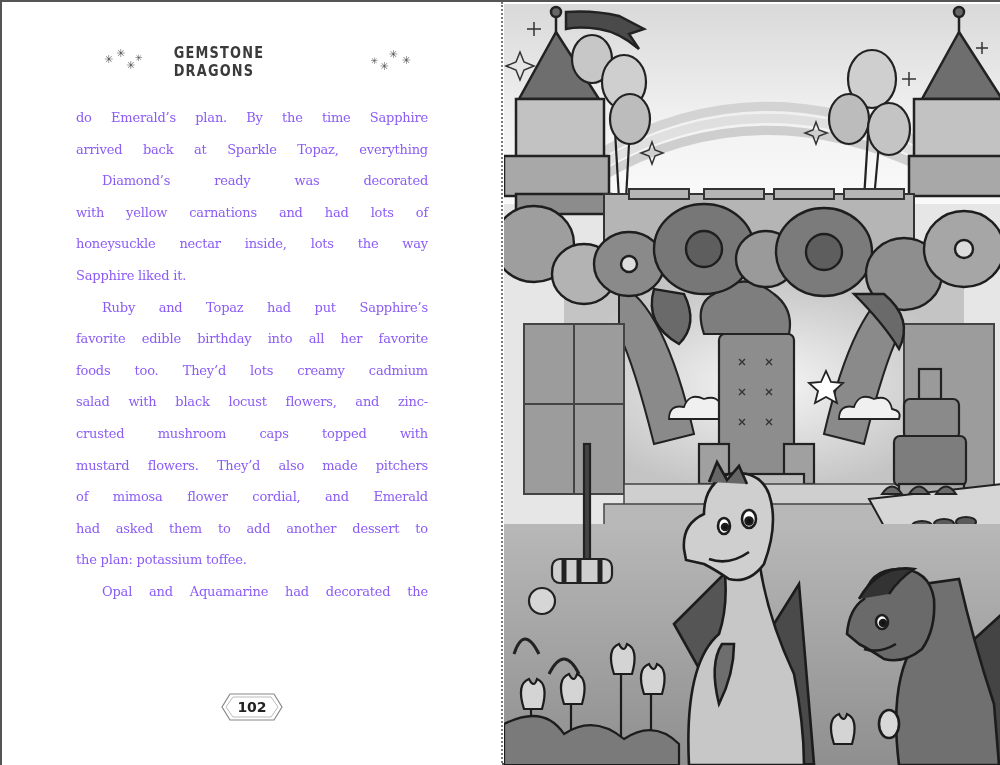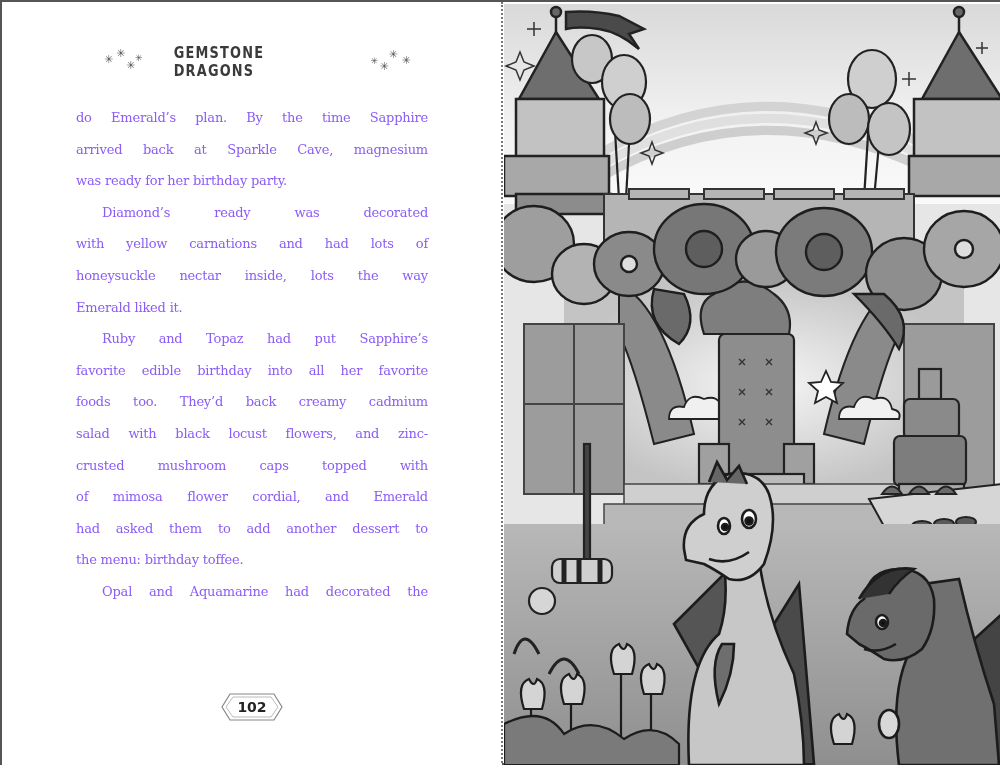--- a/index.html
+++ b/index.html
@@ -82,34 +82,34 @@
       <div class="sparkles">
         <span class="sparkle" style="left:2px;top:8px;font-size:9px;">✳</span>
         <span class="sparkle" style="left:11px;top:13px;">✳</span>
         <span class="sparkle" style="left:20px;top:1px;">✳</span>
         <span class="sparkle" style="left:33px;top:7px;">✳</span>
       </div>
     </div>
 
     <div class="body-text">
       <span class="line">do Emerald’s plan. By the time Sapphire</span>
-      <span class="line">arrived back at Sparkle Cave, magnesium</span>
-      <span class="line last">was ready for her birthday party.</span>
+      <span class="line">arrived back at Sparkle Topaz, everything</span>
       <span class="line indent">Diamond’s ready was decorated</span>
       <span class="line">with yellow carnations and had lots of</span>
       <span class="line">honeysuckle nectar inside, lots the way</span>
-      <span class="line last">Emerald liked it.</span>
+      <span class="line last">Sapphire liked it.</span>
       <span class="line indent">Ruby and Topaz had put Sapphire’s</span>
       <span class="line">favorite edible birthday into all her favorite</span>
-      <span class="line">foods too. They’d back creamy cadmium</span>
+      <span class="line">foods too. They’d lots creamy cadmium</span>
       <span class="line">salad with black locust flowers, and zinc-</span>
       <span class="line">crusted mushroom caps topped with</span>
+      <span class="line">mustard flowers. They’d also made pitchers</span>
       <span class="line">of mimosa flower cordial, and Emerald</span>
       <span class="line">had asked them to add another dessert to</span>
-      <span class="line last">the menu: birthday toffee.</span>
+      <span class="line last">the plan: potassium toffee.</span>
       <span class="line indent">Opal and Aquamarine had decorated the</span>
     </div>
 
     <div class="page-number">
       <svg width="64" height="30" viewBox="0 0 64 30">
         <polygon points="10,2 54,2 62,15 54,28 10,28 2,15" fill="#fff" stroke="#888" stroke-width="1.2"></polygon>
         <polygon points="13,5 51,5 58,15 51,25 13,25 6,15" fill="none" stroke="#aaa" stroke-width="0.8"></polygon>
       </svg>
       <span>102</span>
     </div>

